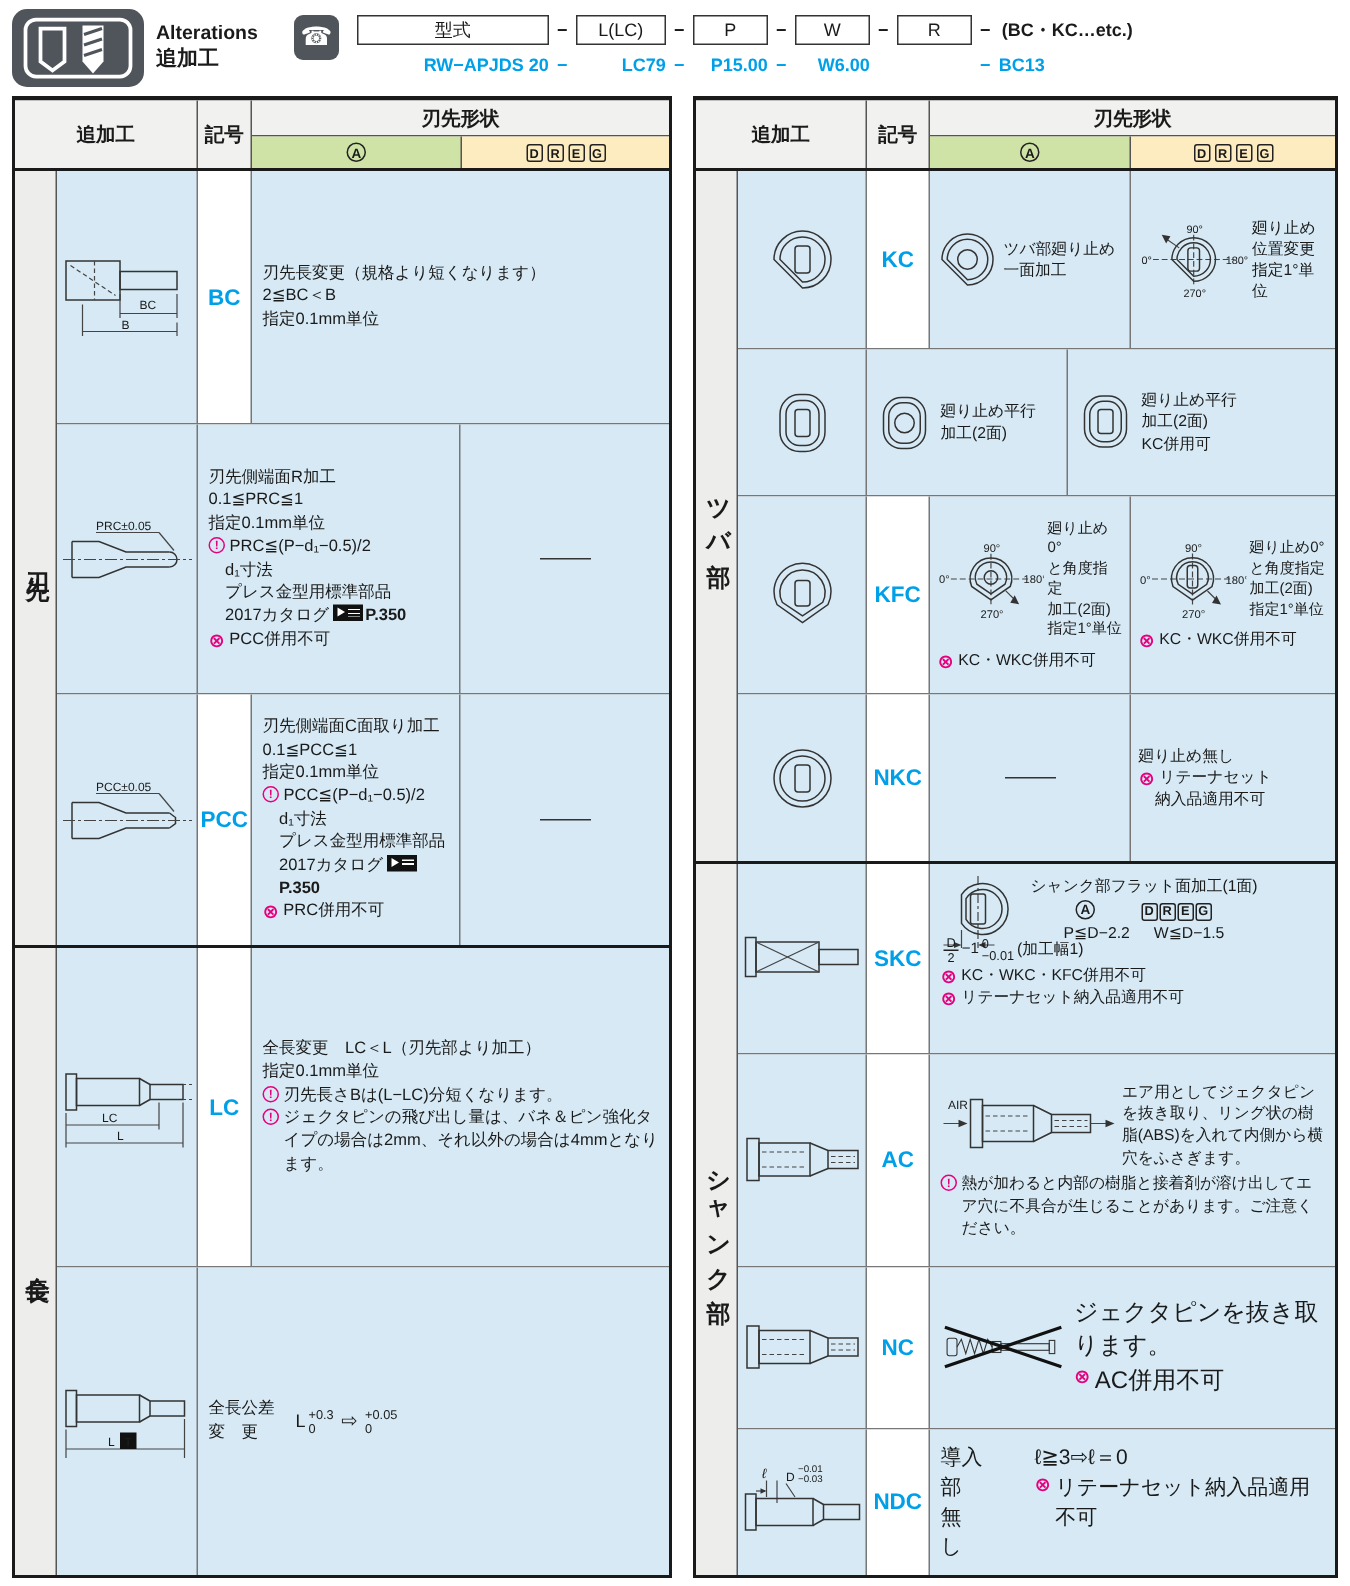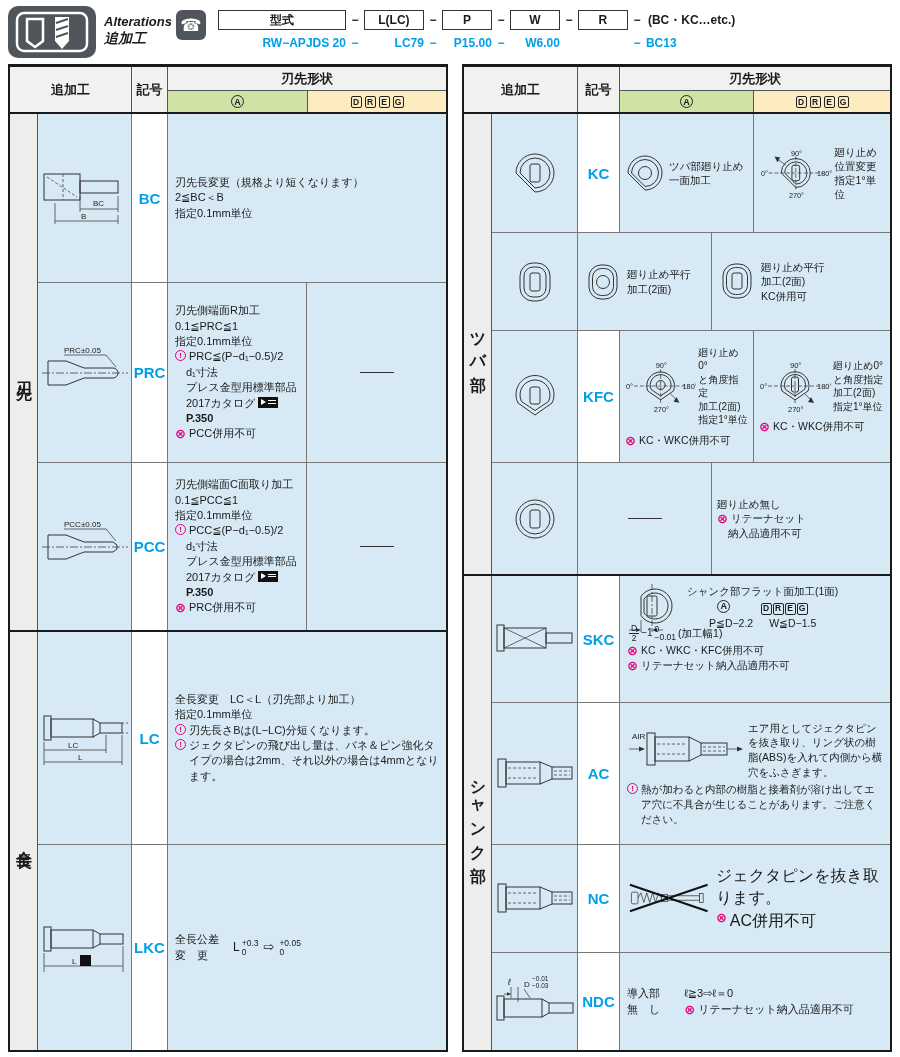--- a/index.html
+++ b/index.html
@@ -4,29 +4,29 @@
 <style>
   * { box-sizing: border-box; margin: 0; padding: 0; }
   html,body { background:#fff; }
   body { font-family:"Liberation Sans","DejaVu Sans",sans-serif; color:#1a1a1a; }
   .page { position:relative; width:900px; height:1057px; background:#fff; overflow:hidden; }
 
   
   .tophdr { display:flex; align-items:flex-start; padding:6px 8px 0 8px; height:64px; }
   .alt-icon { width:88px; height:52px; background:#50555b; border-radius:10px; flex:0 0 auto;
               display:flex; align-items:center; justify-content:center; }
-  .alt-title { margin:8px 0 0 8px; line-height:1.25; flex:0 0 auto;font-style:italic; }
+  .alt-title { margin:8px 20px 0 8px; line-height:1.25; flex:0 0 auto; }
   .alt-title .en { font-size:13px; font-weight:bold; }
   .alt-title .ja { font-size:14px; font-weight:bold; }
   .fax-icon { width:30px; height:30px; background:#50555b; border-radius:6px; color:#fff;
               font-size:17px; display:flex; align-items:center; justify-content:center; margin:4px 6px 0 4px; flex:0 0 auto;}
   .formula { margin-left:6px; margin-top:2px; }
   .f-row { display:flex; align-items:center; height:24px; }
   .f-box { border:1.5px solid #333; height:20px; display:flex; align-items:center; justify-content:center;
-           font-size:12px; font-weight:bold; background:#fff; }
+           font-size:12px; font-weight:normal; background:#fff; }
   .f-box.w-model{width:128px;} .f-box.w-l{width:60px;} .f-box.w-p{width:50px;}
   .f-box.w-w{width:50px;} .f-box.w-r{width:50px;}
   .f-dash { width:18px; text-align:center; font-size:12px; font-weight:bold; }
   .f-etc { font-size:12px; font-weight:bold; padding-left:2px; }
   .e-row { display:flex; align-items:center; height:22px; color:#00a0e9; font-weight:bold; font-size:12px; }
   .e-cell { text-align:right; }
   .e-model{width:128px;} .e-l{width:60px;} .e-p{width:50px;} .e-w{width:50px;} .e-r{width:50px;}
   .e-dash{ width:18px; text-align:center;}
 
   
@@ -209,21 +209,20 @@
           <div class="dg">
             <svg width="90" height="64" viewBox="0 0 90 64">
               <text x="24" y="12" font-size="8">PRC±0.05</text>
               <line class="dthin" x1="24" y1="14" x2="66" y2="14"></line>
               <line class="dthin" x1="66" y1="14" x2="76" y2="26"></line>
               <path class="dline" d="M8,20 H26 L44,27 H73 M8,44 H26 L44,37 H73 M8,20 V44"></path>
               <path class="dline" d="M73,27 a5,5 0 0 1 0,10"></path>
               <line class="dthin" x1="2" y1="32" x2="88" y2="32" stroke-dasharray="8,2,2,2"></line>
             </svg>
           </div>
-          <div class="sy">PRC</div>
           <div class="ct vcenter">
             <div>刃先側端面R加工</div>
             <div>0.1≦PRC≦1</div>
             <div>指定0.1mm単位</div>
             <div class="iconline">
                   <span class="care"></span>
                   <div>PRC≦(P−d₁−0.5)/2</div>
                 </div>
             <div class="indent">d₁寸法</div>
             <div class="indent">プレス金型用標準部品</div>
@@ -318,21 +317,20 @@
               <path class="dline" d="M53,8 l7,4 M53,26 l7,-4"></path>
               <rect class="dline" x="60" y="12" width="23" height="10"></rect>
               <line class="dthin" x1="4" y1="31" x2="4" y2="50"></line>
                   <line class="dthin" x1="83" y1="24" x2="83" y2="50"></line>
               <line class="dthin" x1="4" y1="44" x2="83" y2="44"></line>
               <text x="32" y="42" font-size="8">L</text>
               <rect x="40" y="33" width="11" height="11" fill="#111"></rect>
               <text x="43" y="42" font-size="8" fill="#fff" font-weight="bold">T</text>
             </svg>
           </div>
-          <div class="sy">LKC</div>
           <div class="ct vcenter">
             <div style="display:flex;align-items:center;gap:14px">
               <div>
                 <div>全長公差</div>
                 <div>変　更</div>
               </div>
               <div style="display:flex;align-items:center;font-size:12px">
                 <span>L</span>
                 <span class="stack">
                       <span>+0.3</span>
@@ -512,20 +510,21 @@
         </div>
 
         <div class="row" style="height:112px">
           <div class="dg">
             <svg width="46" height="46" viewBox="0 0 46 46">
               <circle class="dline" cx="23" cy="23" r="19"></circle>
               <circle class="dline" cx="23" cy="23" r="15"></circle>
               <rect class="dline" x="18" y="14" width="10" height="18" rx="2"></rect>
             </svg>
           </div>
+          <div class="sy">NKC</div>
           <div class="ca vcenter">
             <div class="none-dash"></div>
           </div>
           <div class="cd vcenter">
             <div>廻り止め無し</div>
             <div class="iconline">
                   <span class="noicon"></span>
                   <div>リテーナセット</div>
                 </div>
             <div class="indent">納入品適用不可</div>
@@ -688,21 +687,21 @@
               <line class="dthin" x1="10" y1="20" x2="16" y2="20"></line>
                   <path d="M17,20 l-4,-1.8 v3.6 Z" fill="#333"></path>
               <line class="dthin" x1="30" y1="15" x2="36" y2="24"></line>
               <rect class="dline" x="3" y="22" width="7" height="24"></rect>
               <rect class="dline" x="10" y="25" width="38" height="18"></rect>
               <path class="dline" d="M48,25 l7,4 M48,43 l7,-4"></path>
               <rect class="dline" x="55" y="29" width="24" height="10"></rect>
             </svg>
           </div>
           <div class="sy">NDC</div>
-          <div class="ct vcenter" style="font-size:11px">
+          <div class="ct vcenter" style="font-size:14px">
             <div style="display:flex;gap:24px">
               <div>
                 <div>導入部</div>
                 <div>無　し</div>
               </div>
               <div>
                 <div>ℓ≧3⇨ℓ＝0</div>
                 <div class="iconline">
                       <span class="noicon"></span>
                       <div>リテーナセット納入品適用不可</div>

